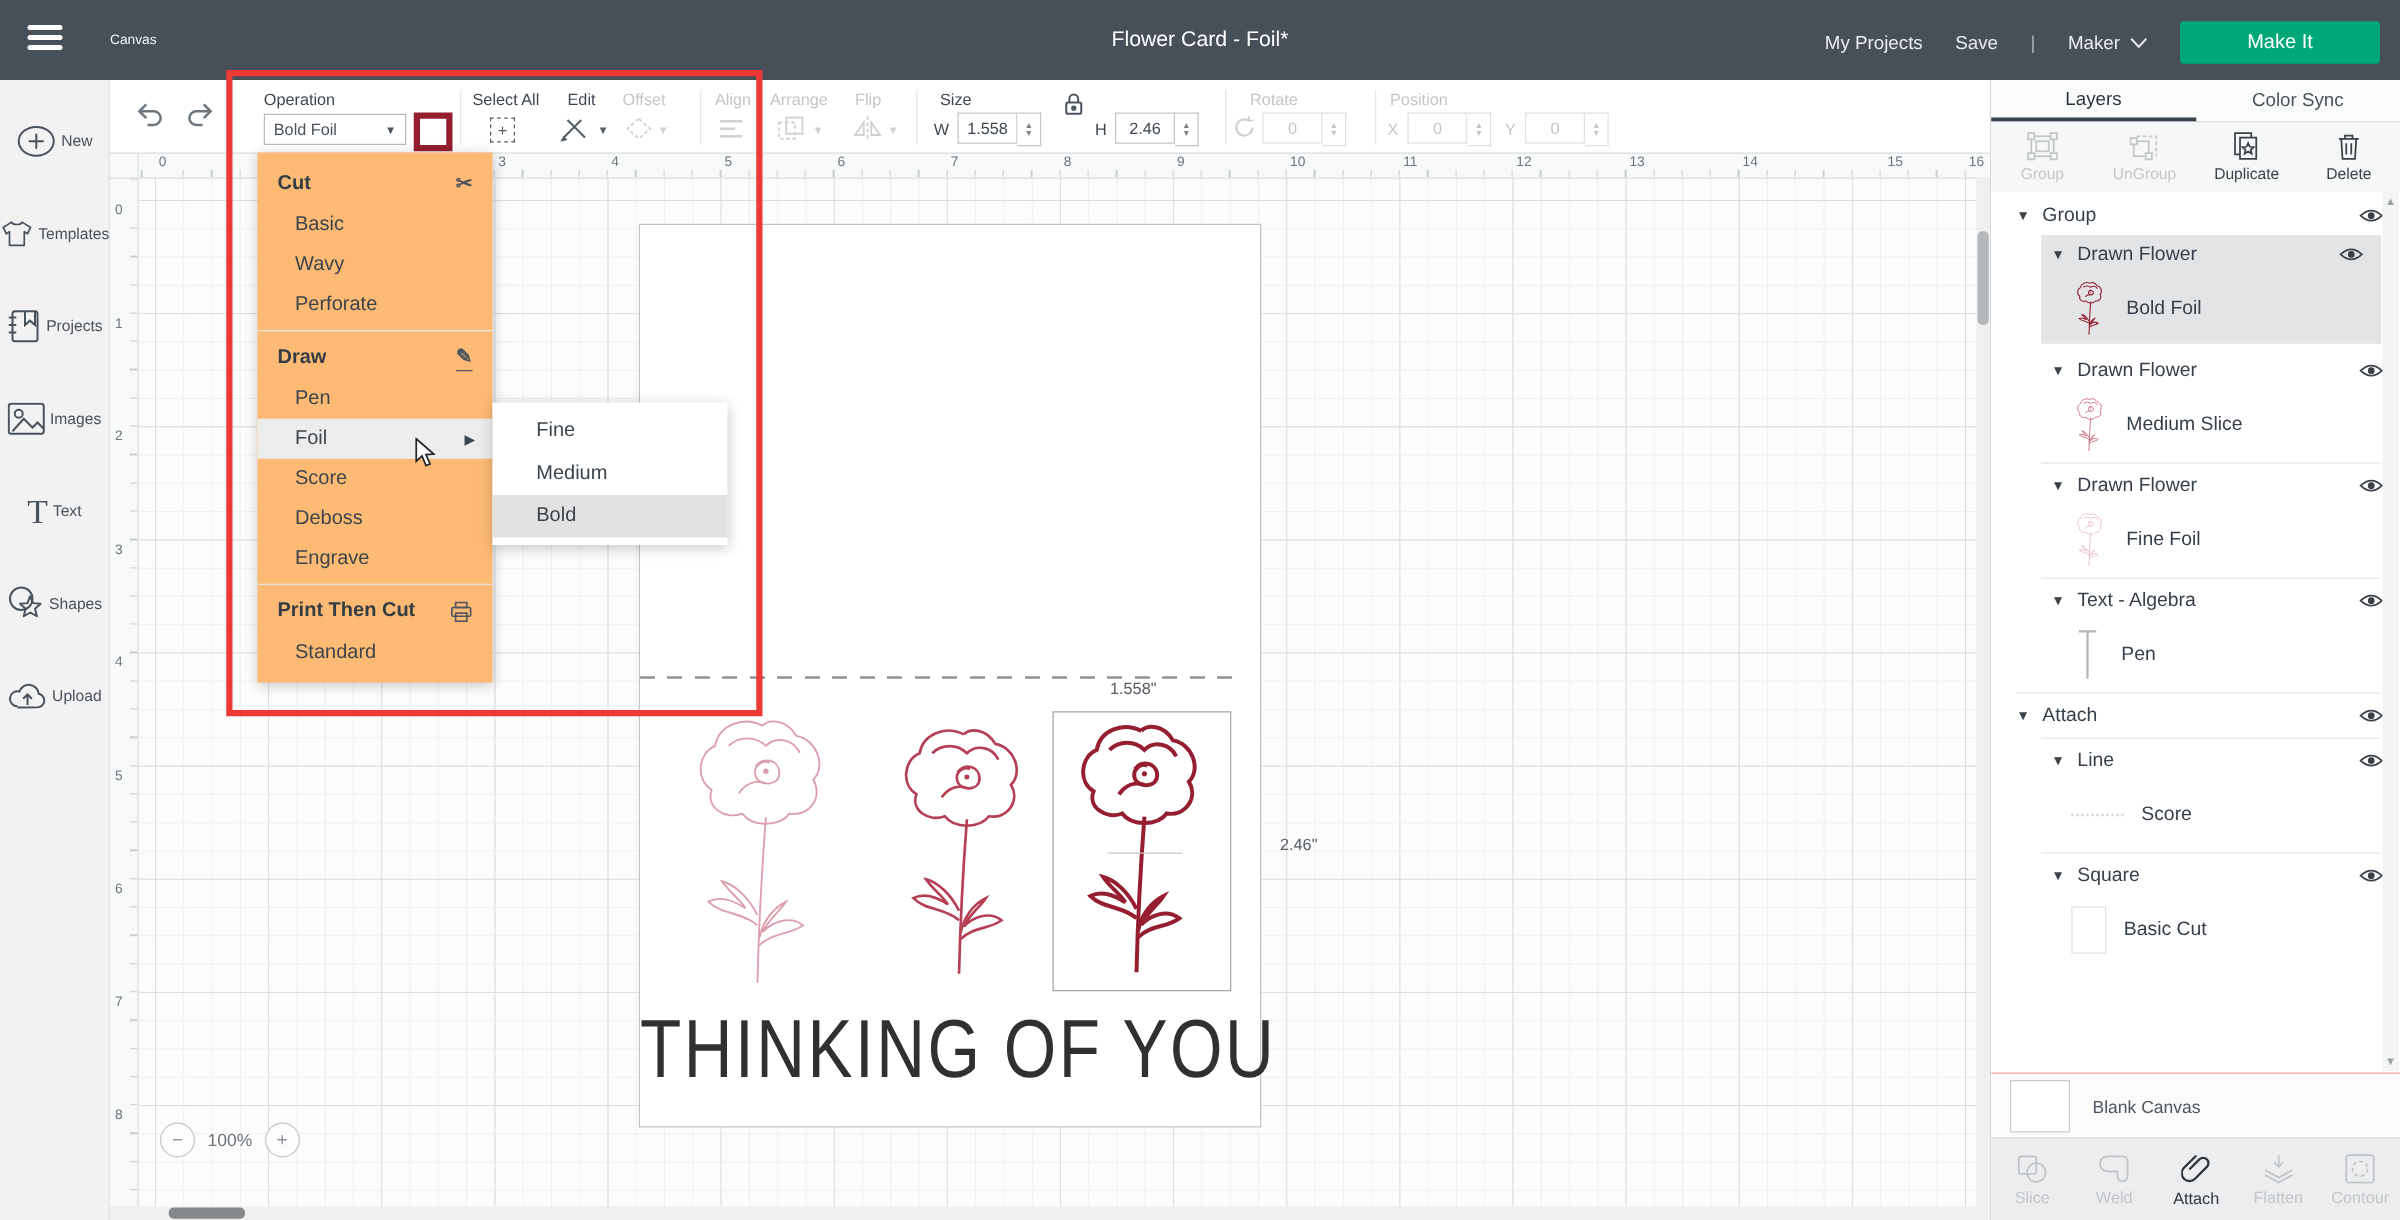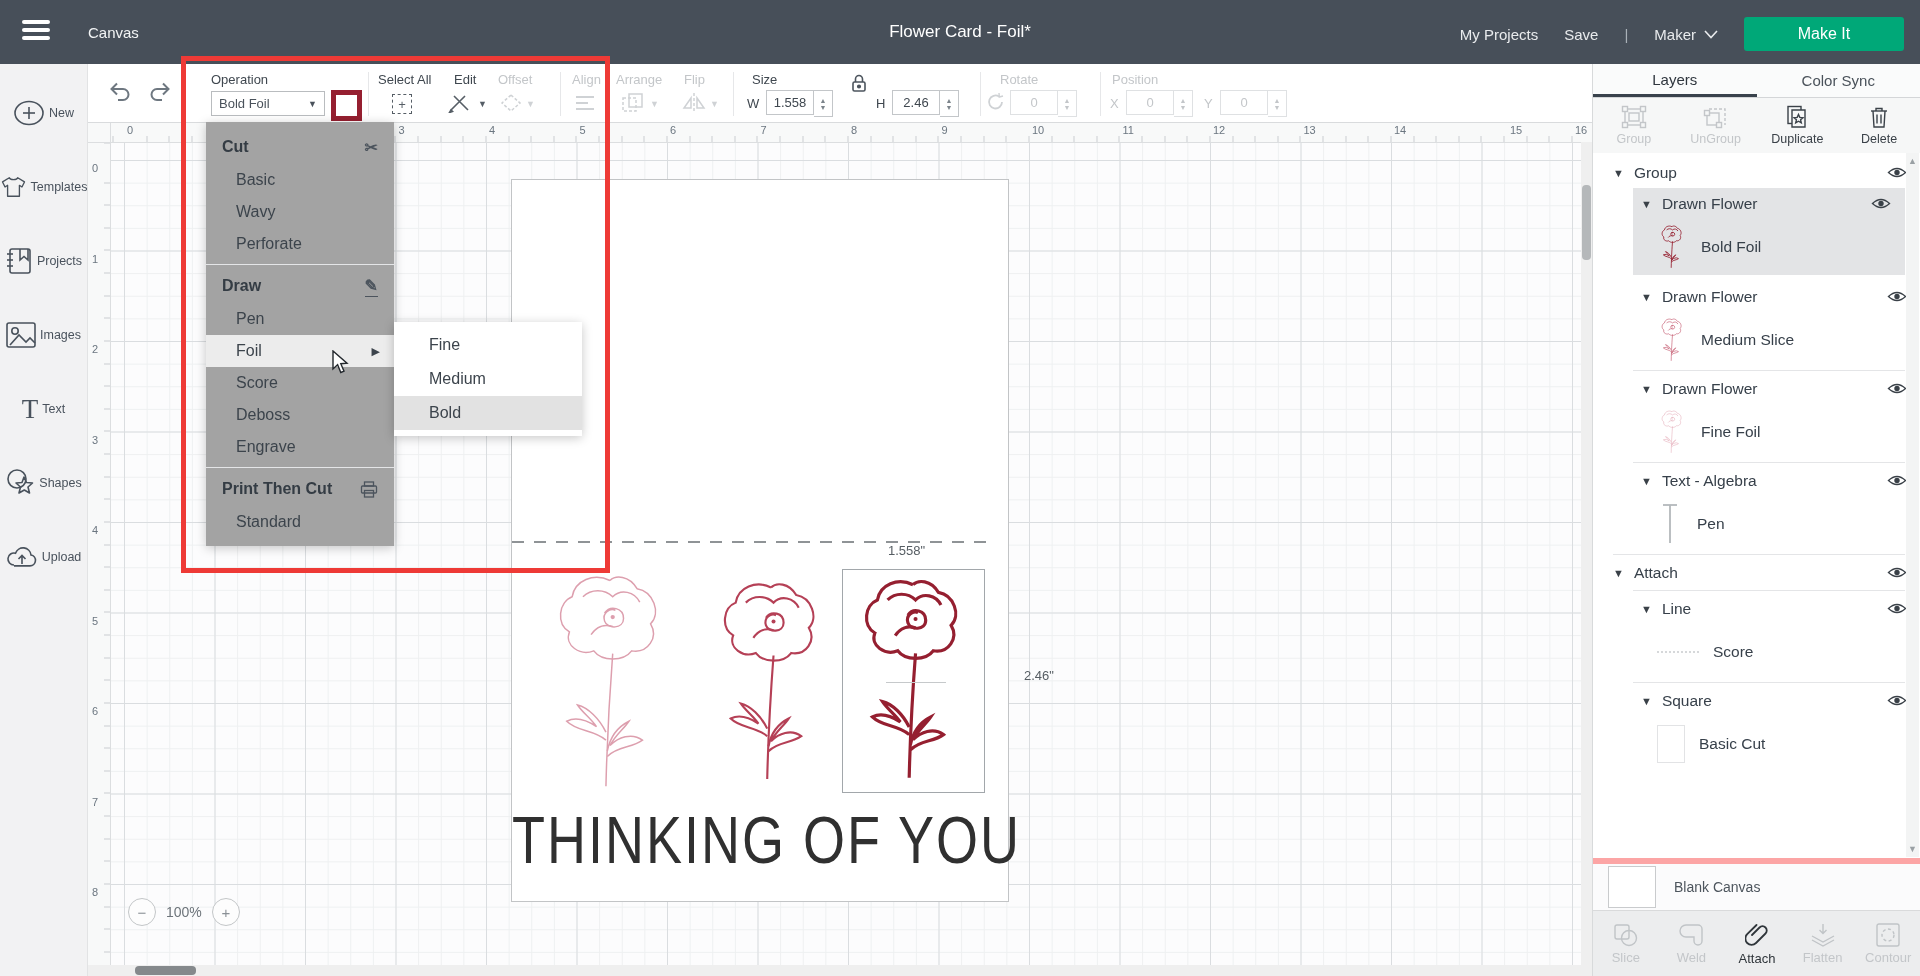--- a/index.html
+++ b/index.html
@@ -4,21 +4,21 @@
 <style>
   html,body{margin:0;padding:0;width:1920px;height:976px;overflow:hidden;
     font-family:"Liberation Sans", sans-serif; background:#fff;}
   #app{position:relative;width:1920px;height:976px;}
   .abs{position:absolute;}
 
   
   .header{position:absolute;left:0;top:0;width:1920px;height:64px;background:#474f59;color:#fff;z-index:30;}
   .hamburger{position:absolute;left:22px;top:20px;width:28px;height:22px;cursor:pointer;}
   .hamburger span{display:block;height:3.5px;background:#fff;border-radius:2px;margin-bottom:4.5px;}
-  .hdr-nav{position:absolute;left:88px;top:0;height:64px;display:flex;align-items:center;font-size:15px;color:#f2f4f5;}
+  .hdr-nav{position:absolute;left:88px;top:0;height:64px;display:flex;align-items:center;font-size:11px;color:#f2f4f5;}
   .hdr-title{position:absolute;left:50%;top:0;transform:translateX(-50%);height:64px;display:flex;align-items:center;font-size:17px;color:#fff;}
   .hdr-right{position:absolute;right:16px;top:0;height:68px;display:flex;align-items:center;gap:26px;font-size:15px;color:#e9ebed;}
   .hdr-link{cursor:pointer;}
   .hdr-sep{color:#aab1b8;}
   .machine{display:flex;align-items:center;gap:8px;cursor:pointer;}
   .makeit{background:#00a878;color:#fff;border:none;border-radius:3px;width:160px;height:34px;font-size:16px;font-family:inherit;cursor:pointer;}
 
   
   .toolbar{position:absolute;left:88px;top:64px;width:1832px;height:58px;background:#fff;border-bottom:1px solid #d9dbdd;z-index:20;}
   .tb-label{position:absolute;font-size:13px;color:#3f474f;}
@@ -68,21 +68,21 @@
   .card-text{position:absolute;left:0;top:622px;width:100%;text-align:center;font-size:54px;font-weight:300;letter-spacing:2px;color:#303030;transform:scaleY(1.22);transform-origin:top;white-space:nowrap;}
   .zoomctl{position:absolute;left:40px;bottom:50px;display:flex;align-items:center;gap:10px;z-index:6;}
   .zoom-btn{width:26px;height:26px;border:1.5px solid #c3c6c8;border-radius:50%;display:flex;align-items:center;justify-content:center;color:#8a9096;font-size:15px;background:#fdfdfd;cursor:pointer;}
   .zoom-val{font-size:14px;color:#6d747a;}
   .hscroll{position:absolute;left:0;bottom:0;width:100%;height:11px;background:#efefef;z-index:7;}
   .hthumb{position:absolute;left:47px;top:1px;width:61px;height:9px;background:#85898c;border-radius:4px;cursor:pointer;}
   .vscroll{position:absolute;right:0;top:20px;bottom:11px;width:11px;background:#efefef;z-index:7;}
   .vthumb{position:absolute;top:43px;left:1px;width:9px;height:75px;background:#b5b8ba;border-radius:4px;cursor:pointer;}
 
   
-  .opmenu{position:absolute;left:206px;top:122px;width:188px;background:#a3a3a3;box-shadow:0 2px 10px rgba(0,0,0,.22);z-index:45;padding:8px 0;box-sizing:border-box;}
+  .opmenu{position:absolute;left:206px;top:122px;width:188px;background:#fdba74;box-shadow:0 2px 10px rgba(0,0,0,.22);z-index:45;padding:8px 0;box-sizing:border-box;}
   .mi-head{height:34px;display:flex;align-items:center;justify-content:space-between;padding:0 16px;font-size:16px;font-weight:bold;color:#343c44;}
   .mi-item{height:32px;display:flex;align-items:center;justify-content:space-between;padding:0 14px 0 30px;font-size:16px;color:#3c444c;cursor:pointer;}
   .mi-item.hl{background:#ececec;}
   .mi-div{height:1px;background:#e4e5e7;margin:4px 0;}
   .submenu{position:absolute;left:394px;top:322px;width:188px;background:#fff;box-shadow:0 2px 10px rgba(0,0,0,.22);z-index:46;padding:6px 0;box-sizing:border-box;}
   .sm-item{height:34px;display:flex;align-items:center;padding:0 35px;font-size:16px;color:#3c444c;cursor:pointer;}
   .sm-item.hl{background:#e2e2e2;}
   .menu-ic{font-size:16px;color:#4c545d;}
   .pencil-ic{border-bottom:1.5px solid #4c545d;padding-bottom:1px;}
   .cursor{position:absolute;left:332px;top:350px;z-index:48;}
@@ -106,21 +106,21 @@
   .lrow .eye{margin-right:14px;cursor:pointer;display:flex;}
   .indent0{padding-left:20px;}
   .indent1{padding-left:48px;}
   .litem{display:flex;align-items:center;gap:14px;height:56px;padding-left:64px;font-size:15.5px;color:#37404a;cursor:pointer;}
   .lsel{background:#e3e4e6;margin-left:40px;margin-right:16px;}
   .lsel .lrow{padding-left:8px;}
   .lsel .litem{padding-left:24px;}
   .ldiv{height:1px;background:#e4e5e7;margin:2px 16px 2px 40px;}
   .lscroll{position:absolute;right:2px;top:0;bottom:0;width:13px;background:#f3f4f4;display:flex;flex-direction:column;align-items:center;justify-content:space-between;padding:3px 0;box-sizing:border-box;}
   .lscroll .arr{font-size:9px;color:#9aa0a4;cursor:pointer;}
-  .blankrow{position:absolute;left:0;top:794px;width:328px;height:52px;background:#fbfbfc;border-top:6px solid #fca5a5;display:flex;align-items:center;gap:18px;padding-left:15px;box-sizing:border-box;}
+  .blankrow{position:absolute;left:0;top:794px;width:328px;height:52px;background:#fbfbfc;border-top:1px solid #fca5a5;display:flex;align-items:center;gap:18px;padding-left:15px;box-sizing:border-box;}
   .blank-swatch{width:46px;height:40px;background:#fff;border:1px solid #c9cbcd;cursor:pointer;}
   .blank-lbl{font-size:14px;color:#4d555d;}
   .bbar{position:absolute;left:0;top:846px;width:328px;height:66px;background:#ecedee;border-top:1px solid #d9dadb;display:flex;}
   .bbar-item{flex:1;display:flex;flex-direction:column;align-items:center;justify-content:center;gap:3px;font-size:13px;cursor:pointer;}
   .bbar-item.dis{color:#c0c4c7;}
   .bbar-item.en{color:#2f353a;}
 
   svg{display:block;}
 </style>
 </head>

